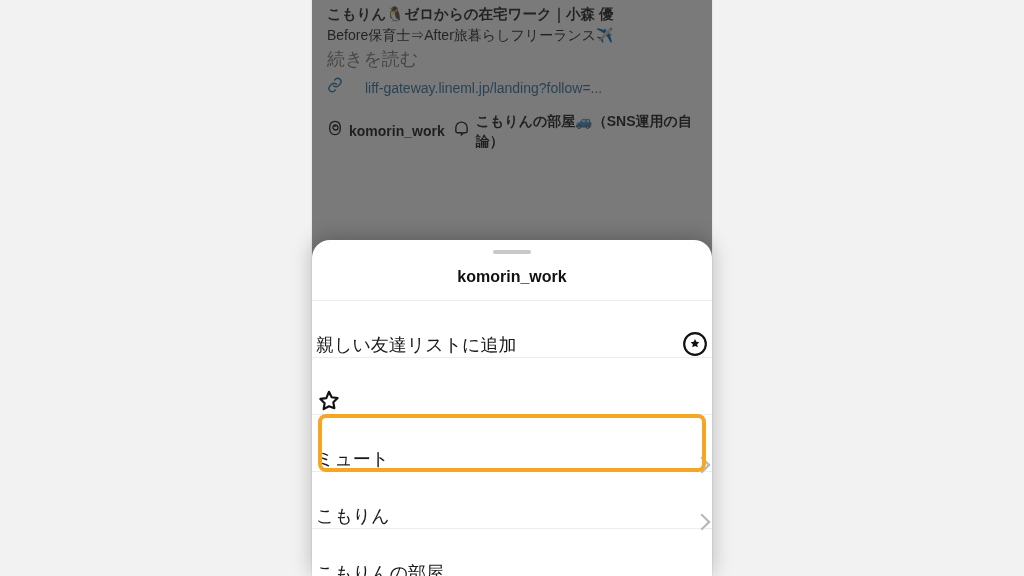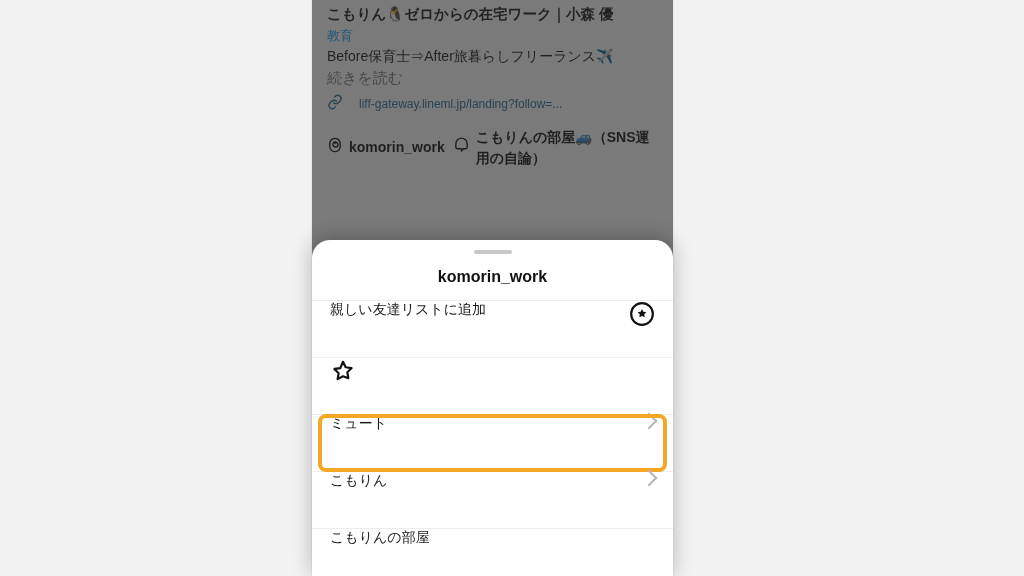--- a/index.html
+++ b/index.html
@@ -1,47 +1,46 @@
 <!DOCTYPE html>
 <html><head>
 <meta charset="utf-8">
 <style>
   html,body{margin:0;padding:0;width:1024px;height:576px;background:#f2f2f2;font-family:-apple-system,"Hiragino Sans","Yu Gothic",sans-serif;overflow:hidden}
-  .phone{position:absolute;left:312px;top:0;width:361px;height:576px;background:#fff;box-shadow:0 0 0 1px rgba(0,0,0,.04)}
+  .phone{position:absolute;left:312px;top:0;width:400px;height:576px;background:#fff;box-shadow:0 0 0 1px rgba(0,0,0,.04)}
   .dim{position:absolute;inset:0;background:rgba(40,40,40,.62);pointer-events:none}
   .bg{position:absolute;left:0;top:0;right:0;padding:4px 15px 20px 15px;color:#1a1a1a;font-size:14px;line-height:1.45}
   .display-name{font-weight:700;font-size:14.5px}
   .category{color:#1da1f2;font-size:13px;margin-top:2px;font-weight:500}
   .mention{color:#3897f0}
-  .readmore{color:#7a7a7a;font-size:15px;margin-top:1px}
-  .linkrow{display:flex;align-items:center;gap:16px;margin-top:5px;color:#2f6e99;font-size:12px;font-weight:500}
+  .readmore{color:#7a7a7a;font-size:18px;margin-top:1px}
+  .linkrow{display:flex;align-items:center;gap:22px;margin-top:5px;color:#2f6e99;font-size:14px;font-weight:500}
   .linkrow svg{flex:none}
   .socialrow{display:flex;align-items:center;gap:8px;margin-top:12px;font-size:14px;font-weight:700;color:#111}
   .socialrow .sep{display:inline-flex;align-items:center;gap:6px}
   .socialrow svg{flex:none}
   .sheet{position:absolute;left:0;right:0;bottom:0;height:336px;background:#fff;border-top-left-radius:18px;border-top-right-radius:18px;box-shadow:0 -2px 20px rgba(0,0,0,.25)}
   .grabber{width:38px;height:4px;background:#c8c8c8;border-radius:3px;margin:10px auto 0}
   .sheet-title{text-align:center;font-weight:700;font-size:16px;color:#111;padding:14px 0 14px}
   .hr{height:1px;background:#ececec;margin:0}
-  .row{display:flex;align-items:flex-start;justify-content:space-between;height:56px;padding:0 18px;font-size:14px;color:#1a1a1a;box-sizing:border-box;cursor:pointer}
+  .row{display:flex;align-items:flex-end;justify-content:space-between;height:56px;padding:0 4px;font-size:18px;color:#1a1a1a;box-sizing:border-box;cursor:pointer}
   .row .label{flex:1}
   .row .acc{display:flex;align-items:center;color:#9b9b9b}
   .row.highlight{position:relative}
   .row.highlight::after{content:"";position:absolute;left:6px;right:6px;top:-1px;bottom:-1px;border:4px solid #f5a623;border-radius:8px;pointer-events:none}
   .chev{width:10px;height:10px;border-top:2px solid #b7b7b7;border-right:2px solid #b7b7b7;transform:rotate(45deg)}
   .star-o,.star-circ{display:inline-flex}
 </style>
 </head>
 <body>
 
 <div class="phone">
 
   <div class="bg">
     <div class="display-name">こもりん🐧ゼロからの在宅ワーク｜小森 優</div>
-    <div class="category">教育</div>
     <div>Before保育士⇒After旅暮らしフリーランス✈️</div>
     <div class="readmore">続きを読む</div>
 
     <div class="linkrow">
       <span>
         <svg width="16" height="16" viewBox="0 0 24 24" fill="none" stroke="#2f6e99" stroke-width="2.2" stroke-linecap="round">
             <path d="M10 13a5 5 0 0 0 7 0l3-3a5 5 0 0 0-7-7l-1.5 1.5"></path>
             <path d="M14 11a5 5 0 0 0-7 0l-3 3a5 5 0 0 0 7 7l1.5-1.5"></path>
           </svg>
       </span>

